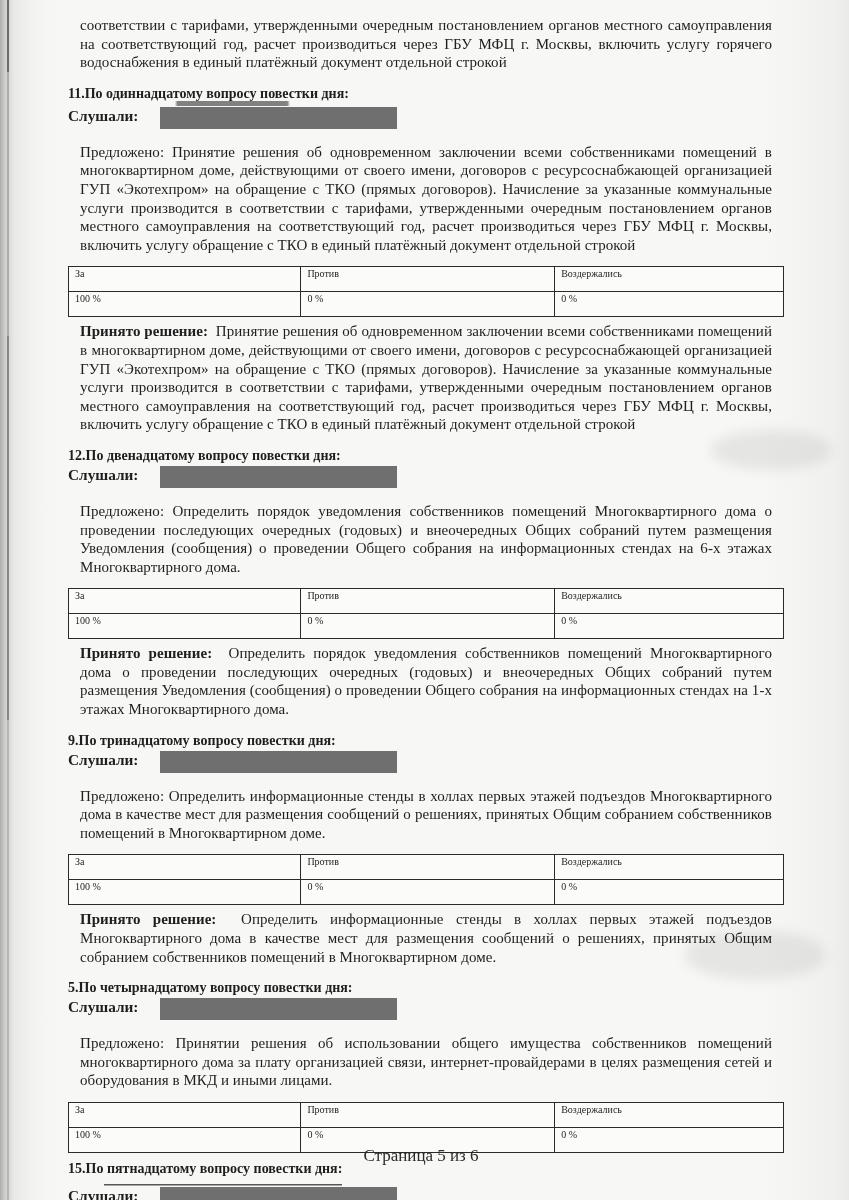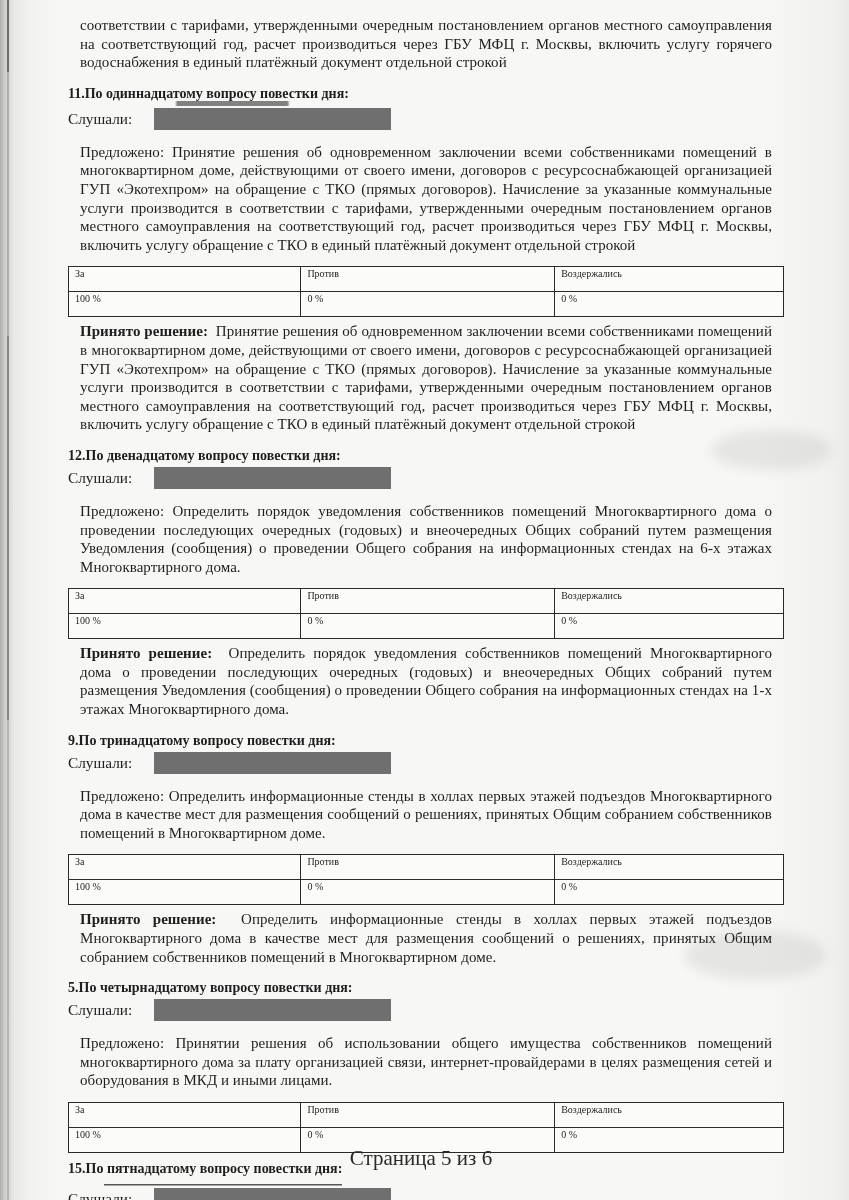--- a/index.html
+++ b/index.html
@@ -54,23 +54,24 @@
       transparent 38%, rgba(108,108,108,.85) 39%,
       rgba(108,108,108,.85) 78%, transparent 79%) no-repeat 0 100% / 100% 5px;
     padding-bottom: 3px;
   }
   .artifact-thin {
     background: linear-gradient(to right,
       transparent 13%, rgba(45,45,45,.8) 13%) no-repeat 0 97% / 100% 1.5px;
     padding-bottom: 8px;
   }
   .listened {
-    display: flex; align-items: center; gap: 22px;
+    display: flex; gap: 22px;
     height: 24px; margin: 1px 0 0;
     font-size: 15.3px;
+    font-weight: bold;
   }
   .redaction {
     width: 237px; height: 22px;
     background: #6f6f6f;
   }
   table.votes {
     width: 100%;
     border-collapse: collapse;
     table-layout: fixed;
     margin: 3px 0 2px;
@@ -86,21 +87,21 @@
   }
   .col-for { width: 32.5%; }
   .col-against { width: 35.5%; }
   .col-abstained { width: 32%; }
   .decision { margin-top: 5px; }
   .decision b { font-weight: bold; }
   .footer {
     position: absolute; left: 0; right: 10px;
     top: 1142px;
     text-align: center;
-    font-size: 21px;
+    font-size: 17px;
     color: #2a2a2a;
   }
 </style>
 </head>
 <body>
 
 <div class="paper">
   <div class="edge-line"></div>
   <div class="smudge-1"></div>
   <div class="smudge-2"></div>

